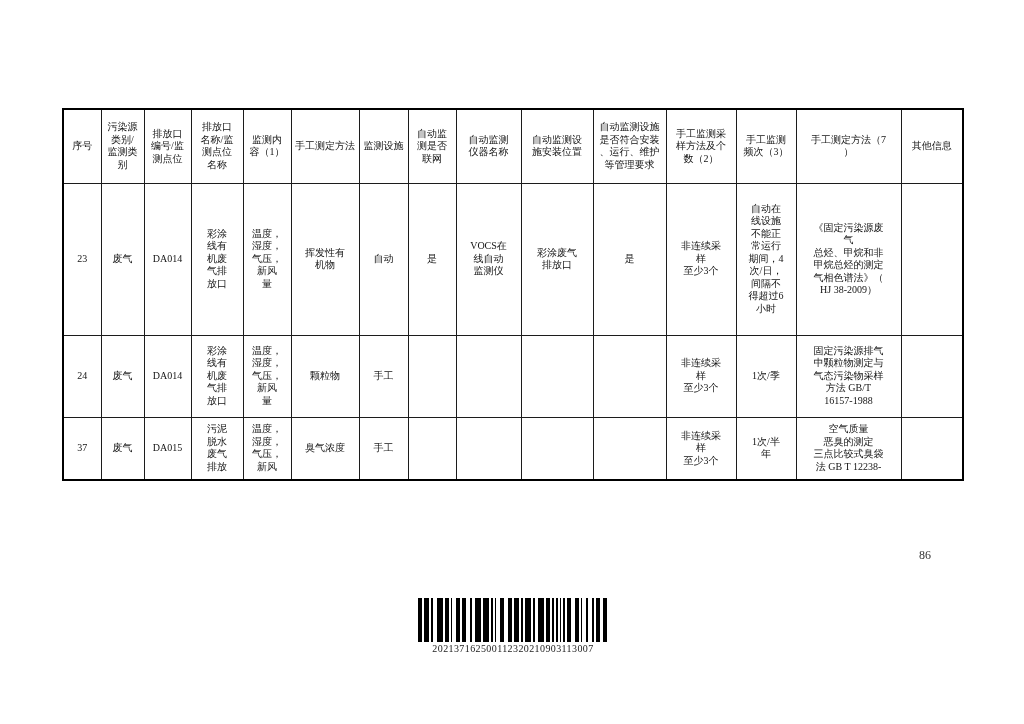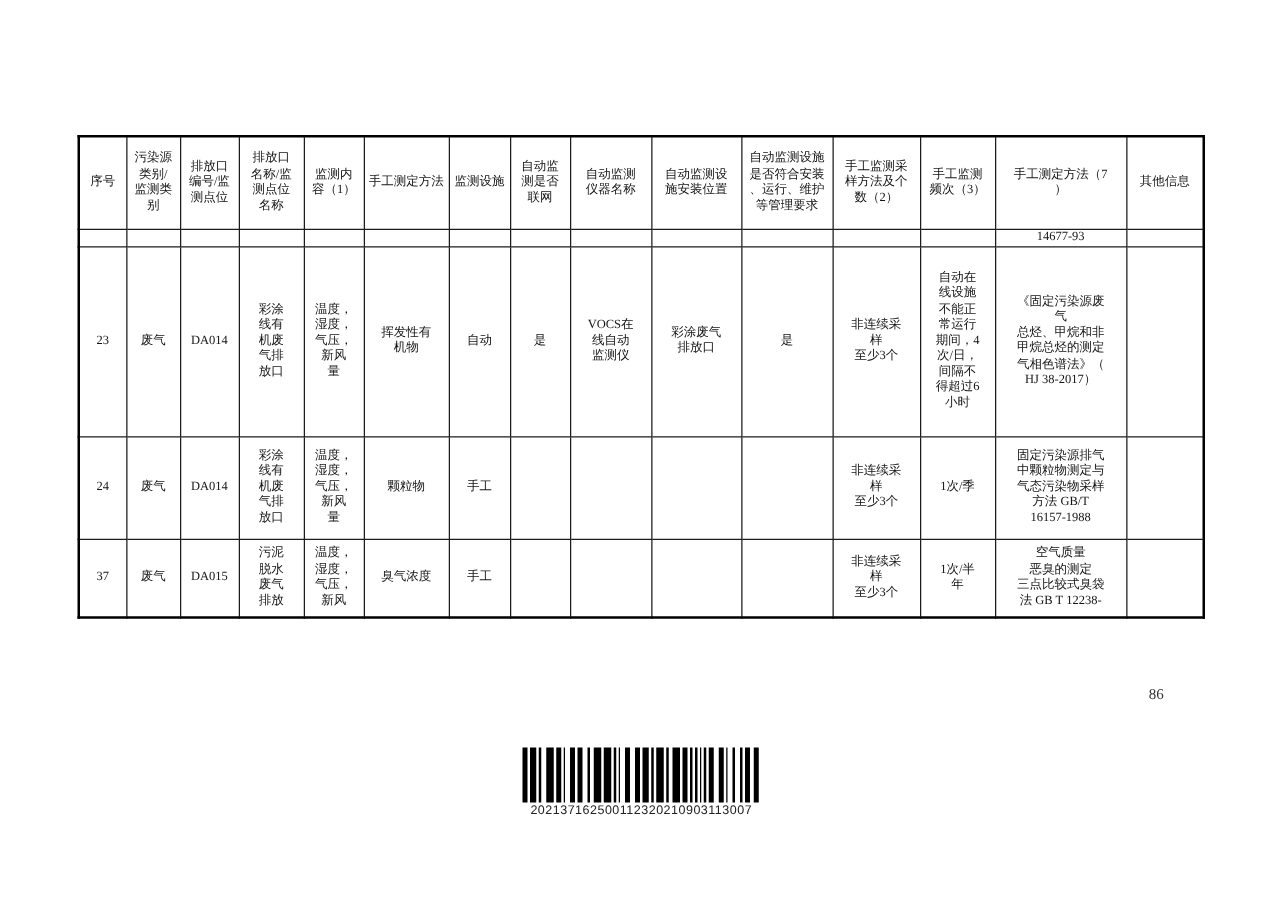--- a/index.html
+++ b/index.html
@@ -52,21 +52,21 @@
   .barcode-bars {
     width: 190px; height: 44px;
     display: flex;
     align-items: stretch;
   }
   .barcode-bars i { display: block; height: 100%; }
   .barcode-text {
     margin-top: 1px;
     width: 190px;
     text-align: center;
-    font-family: Liberation Sans, sans-serif;
+    font-family: Liberation Serif, serif;
     font-size: 10px;
     letter-spacing: 0.4px;
     color: #222;
     white-space: nowrap;
   }
 </style>
 </head>
 <body>
 
 <div class="page">
@@ -122,37 +122,20 @@
 样方法及个
 数（2）</th>
           <th>手工监测
 频次（3）</th>
           <th>手工测定方法（7
 ）</th>
           <th>其他信息</th>
         </tr>
     </thead>
     <tbody>
-        <tr style="height: 14px;">
-          <td></td>
-          <td></td>
-          <td></td>
-          <td></td>
-          <td></td>
-          <td></td>
-          <td></td>
-          <td></td>
-          <td></td>
-          <td></td>
-          <td></td>
-          <td></td>
-          <td></td>
-          <td>14677-93</td>
-          <td></td>
-        </tr>
         <tr style="height: 152px;">
           <td>23</td>
           <td>废气</td>
           <td>DA014</td>
           <td>彩涂
 线有
 机废
 气排
 放口</td>
           <td>温度，
@@ -180,21 +163,21 @@
 期间，4
 次/日，
 间隔不
 得超过6
 小时</td>
           <td>《固定污染源废
 气
 总烃、甲烷和非
 甲烷总烃的测定
 气相色谱法》（
-HJ 38-2017）</td>
+HJ 38-2009）</td>
           <td></td>
         </tr>
         <tr style="height: 82px;">
           <td>24</td>
           <td>废气</td>
           <td>DA014</td>
           <td>彩涂
 线有
 机废
 气排

